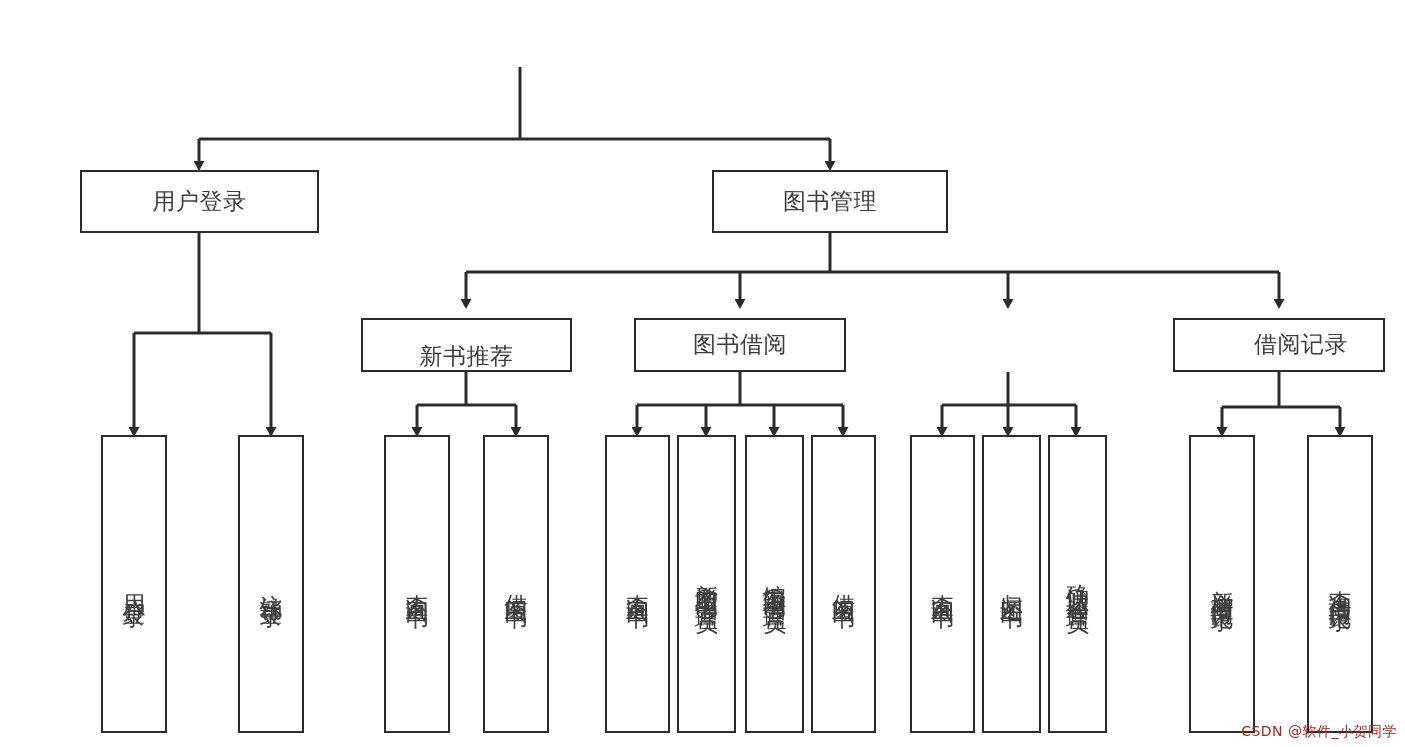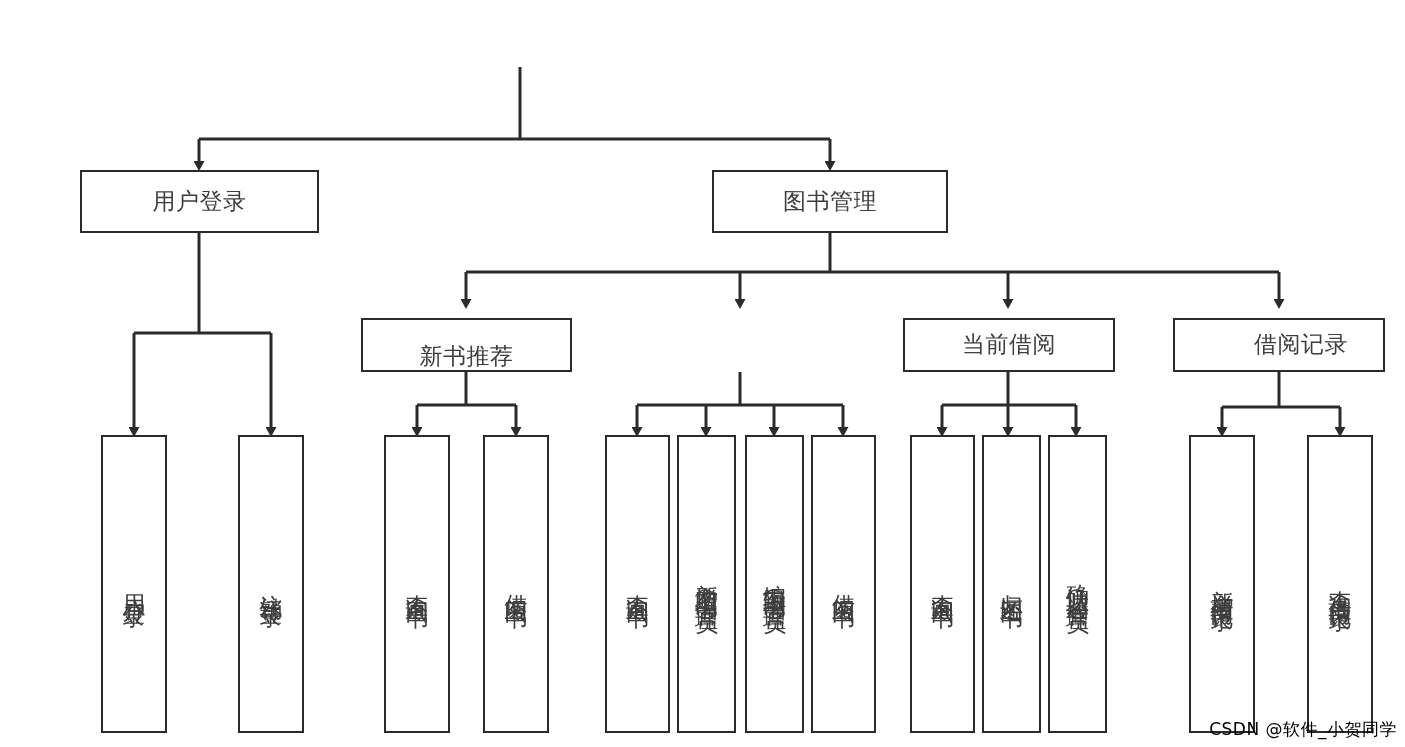--- a/index.html
+++ b/index.html
@@ -59,22 +59,22 @@
     text-orientation: upright;
     letter-spacing: 4px;
     line-height: 1.0;
     white-space: nowrap;
     text-align: center;
   }
   .watermark {
     position: absolute;
     right: 8px;
     bottom: 6px;
-    font-size: 17px;
-    color: #000000;
+    font-size: 14px;
+    color: #b91c1c;
     letter-spacing: 0.5px;
     white-space: nowrap;
   }
 </style>
 </head>
 <body>
 
 <div id="canvas">
 
   <svg class="wires" viewBox="0 0 1405 747">
@@ -133,22 +133,22 @@
   <div class="node level2" style="left:80px; top:170px; width:239px; height:63px;">
     <span class="label">用户登录</span>
   </div>
   <div class="node level2" style="left:712px; top:170px; width:236px; height:63px;text-align:center;">
     <span class="label">图书管理</span>
   </div>
 
   <div class="node level3" style="left:361px; top:318px; width:211px; height:54px;align-items:flex-end;">
     <span class="label">新书推荐</span>
   </div>
-  <div class="node level3" style="left:903px; top:318px; width:212px; height:54px;">
-    <span class="label">当前借阅</span>
+  <div class="node level3" style="left:634px; top:318px; width:212px; height:54px;">
+    <span class="label">图书借阅</span>
   </div>
   <div class="node level3" style="left:1173px; top:318px; width:212px; height:54px;padding-left:44px;">
     <span class="label">借阅记录</span>
   </div>
 
   <div class="node leaf" style="left:101px; top:435px; width:66px; height:298px;">
     <span class="label">用户登录</span>
   </div>
   <div class="node leaf" style="left:238px; top:435px; width:66px; height:298px;">
     <span class="label">注销登录</span>

